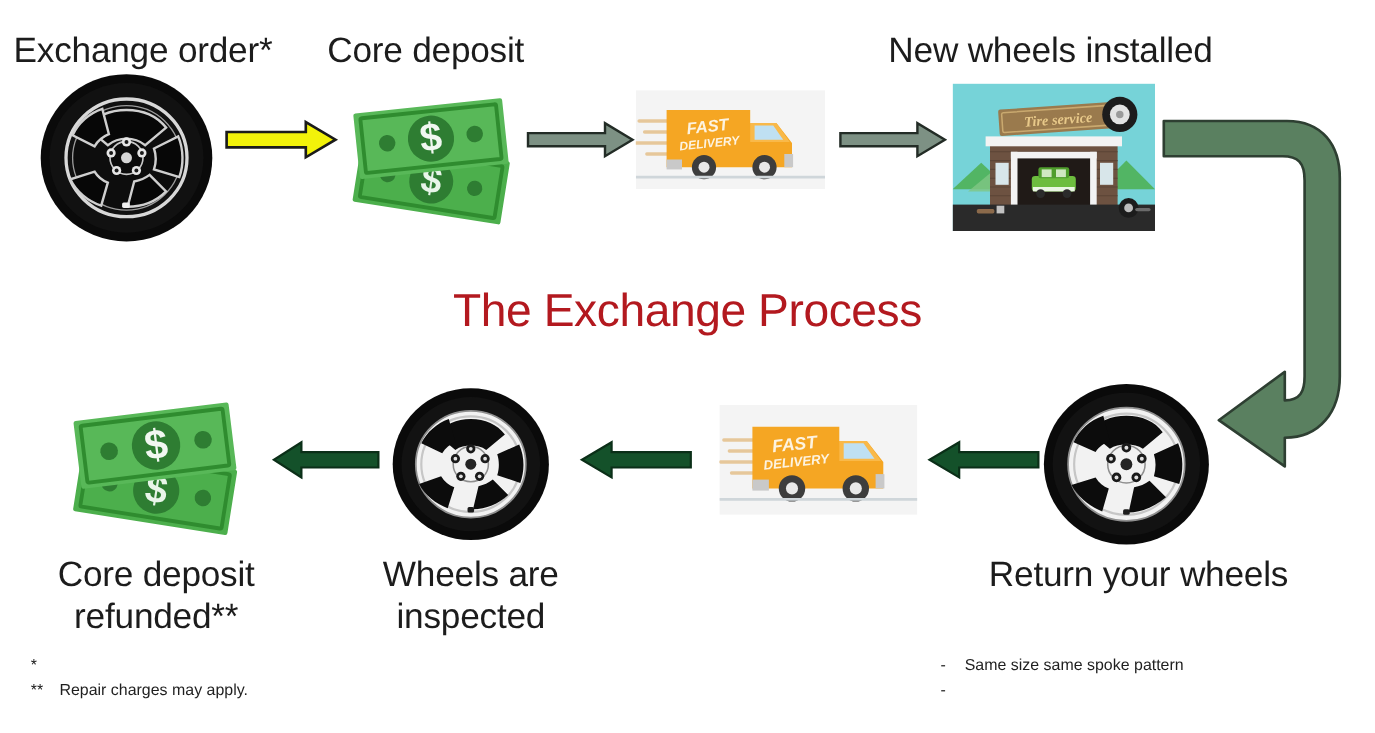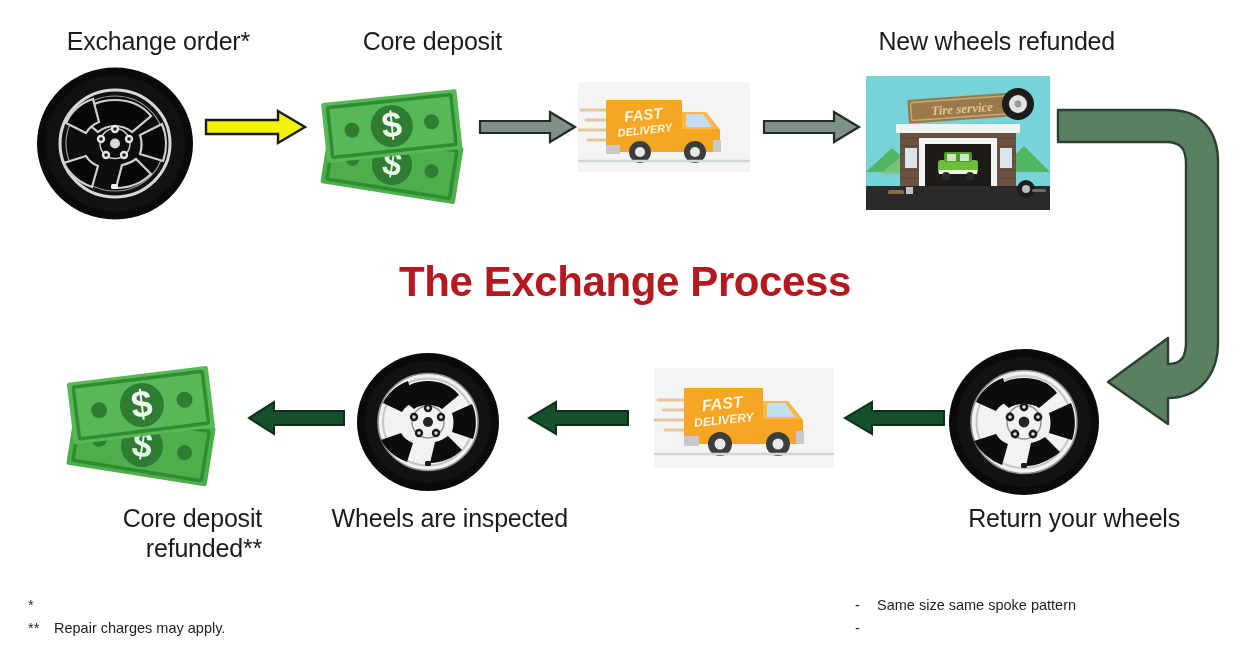--- a/index.html
+++ b/index.html
@@ -18,31 +18,31 @@
   .stage {
     position: absolute;
     left: 0; top: 0;
     width: 1250px;
     height: 666px;
   }
   .abs { position: absolute; }
 
   
   .step-label {
-    font-size: 25px;
+    font-size: 32px;
     font-weight: 400;
     color: #1c1c1c;
-    text-align: right;
+    text-align: center;
     line-height: 1.18;
     letter-spacing: -0.2px;
     white-space: pre-line;
   }
   .title {
     font-size: 42px;
-    font-weight: 700;
+    font-weight: 400;
     color: #b3191f;
     text-align: center;
     letter-spacing: -0.4px;
     white-space: nowrap;
   }
   .note-block { font-size: 14.5px; color: #1f1f1f; line-height: 1.62; }
   .note-row { display: flex; }
   .note-mark {
     display: inline-block;
     width: 26px;
@@ -57,21 +57,21 @@
 </style>
 </head>
 <body>
 
 <div class="stage">
 
   <div class="abs step-label" style="left:10px; top:27px; width:240px;">Exchange order*</div>
 
   <div class="abs step-label" style="left:272px; top:27px; width:230px;">Core deposit</div>
 
-  <div class="abs step-label" style="left:795px; top:27px; width:320px;">New wheels refunded</div>
+  <div class="abs step-label" style="left:795px; top:27px; width:320px;">New wheels installed</div>
 
   <div class="abs" style="left:36px; top:66px;">
     <svg class="gfx" width="158" height="155" viewBox="0 0 158 155">
       <g>
         <ellipse cx="79" cy="77.5" rx="78" ry="76" fill="#0a0a0a"></ellipse>
         <ellipse cx="79" cy="77.5" rx="70" ry="68" fill="#111"></ellipse>
 
         <ellipse cx="79" cy="77.5" rx="55" ry="53.5" fill="none" stroke="#d8d8d8" stroke-width="3"></ellipse>
         <ellipse cx="79" cy="77.5" rx="50" ry="48.5" fill="#0d0d0d"></ellipse>
         <ellipse cx="79" cy="77.5" rx="49" ry="47.5" fill="none" stroke="#9b9b9b" stroke-width="1.2"></ellipse>

